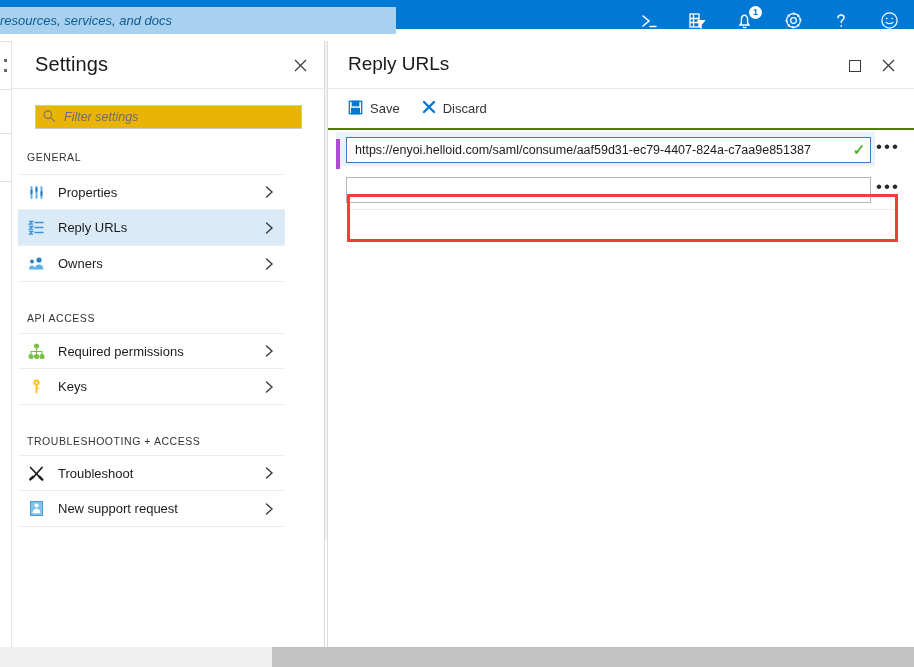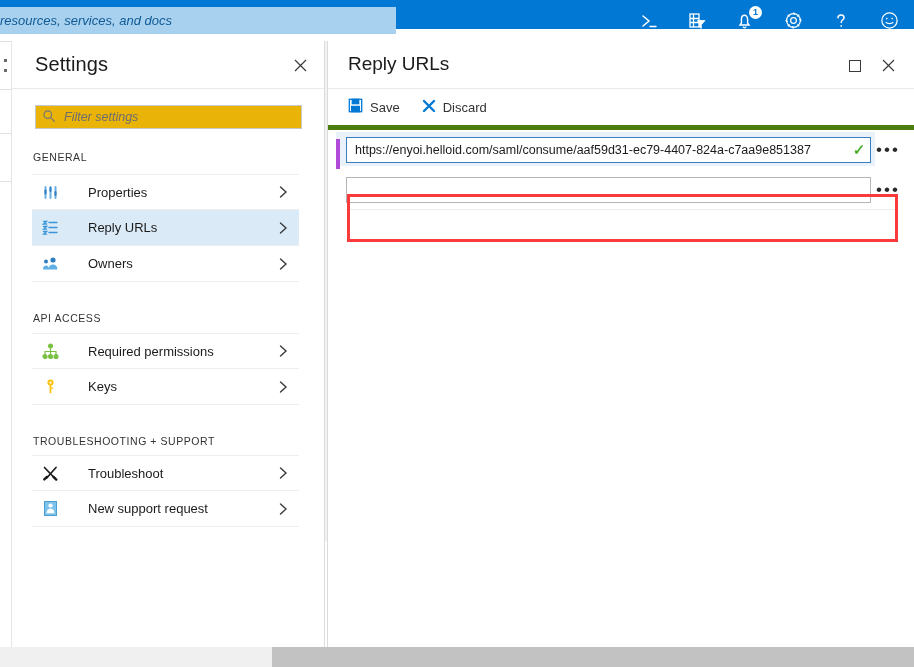--- a/index.html
+++ b/index.html
@@ -123,35 +123,34 @@
     font-family: "Liberation Sans", sans-serif;
     outline: none;
   }
   #filter-input::placeholder { color: #6e6e6e; font-style: italic; opacity: 1; }
   #filter-icon {
     position: absolute; left: 7px; top: 4px;
     color: #767676; pointer-events: none;
   }
 
   .group-header {
-    position: absolute; left: 21px;
+    position: absolute; left: 15px;
     font-size: 10.5px;
     letter-spacing: .55px;
     color: #333333;
     font-weight: normal;
   }
 
   .nav-item {
-    position: absolute; left: 20px;
+    position: absolute; left: 6px;
     width: 267px; height: 36px;
     display: flex; align-items: center;
     border-bottom: 1px solid #eeeeee;
     cursor: pointer;
     background: transparent;
-    gap: 16px;
   }
   .nav-item.topline { border-top: 1px solid #eeeeee; }
   .nav-item.selected { background: #daeaf7; }
   .nav-icon {
     width: 28px; margin-left: 4px;
     display: flex; align-items: center; justify-content: center;
   }
   .nav-label {
     font-size: 13px; color: #1b1b1b;
     margin-left: 8px;
@@ -187,21 +186,21 @@
   #reply-close {
     position: absolute; right: 14px; top: 12px;
     width: 24px; height: 24px;
     display: flex; align-items: center; justify-content: center;
     color: #3a3a3a; cursor: pointer;
   }
 
   #reply-toolbar {
     position: absolute; left: 0; top: 48px;
     width: 587px; height: 41px;
-    border-bottom: 5px solid #4d7c0f;
+    border-bottom: 2px solid #4d7c0f;
     display: flex; align-items: center;
     padding-left: 20px;
     gap: 22px;
   }
   .cmd {
     display: flex; align-items: center; gap: 7px;
     cursor: pointer;
     font-size: 13px; color: #333333;
   }
 
@@ -209,21 +208,21 @@
   #url-rows {
     position: absolute; left: 0; top: 89px; width: 587px;
   }
   .url-row {
     position: relative;
     height: 40px;
     display: flex; align-items: center;
   }
   .url-row-inner {
     position: relative;
-    display: flex; align-items: center;
+    display: flex; 
     width: 100%;
     padding-left: 18px; padding-right: 10px;
   }
   .row-accent {
     position: absolute; left: 8px; top: 2px;
     width: 4px; height: 30px;
     background: #b14ad6;
   }
   .url-field {
     position: relative;
@@ -467,21 +466,21 @@
         </svg>
       </span>
       <span class="nav-label">Keys</span>
       <span class="nav-chev">
         <svg width="11" height="14" viewBox="0 0 11 14" fill="none" stroke="#3a3a3a" stroke-width="1.4" stroke-linecap="round">
           <path d="M2.5 2 L8 7 L2.5 12"></path>
         </svg>
       </span>
     </div>
 
-    <div class="group-header" style="top:394px;">TROUBLESHOOTING + SUPPORT</div>
+    <div class="group-header" style="top:394px;">TROUBLESHOOTING + ACCESS</div>
 
     <div class="nav-item topline" style="top:414px;">
       <span class="nav-icon">
         <svg width="17" height="17" viewBox="0 0 17 17" fill="none" stroke="#1b1b1b" stroke-width="1.7" stroke-linecap="round">
           <path d="M2.5 2.5 L12.5 13"></path>
           <path d="M14 2.5 L4.5 13.2"></path>
           <path d="M11.5 11.8 L14.3 14.6" stroke-width="2.4"></path>
           <path d="M2.3 14.4 L5 11.8" stroke-width="2.4"></path>
         </svg>
       </span>

